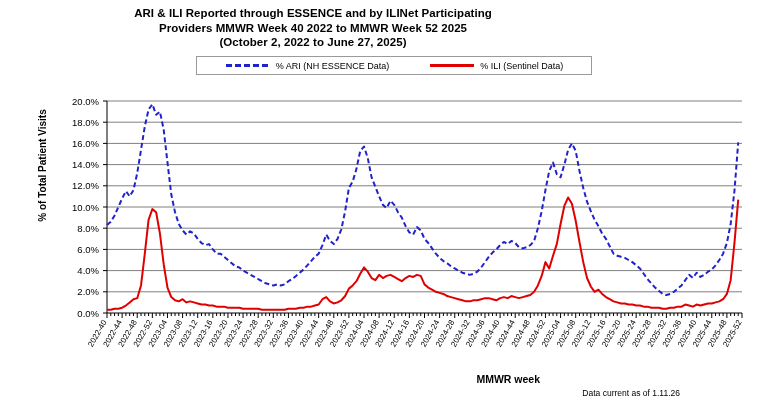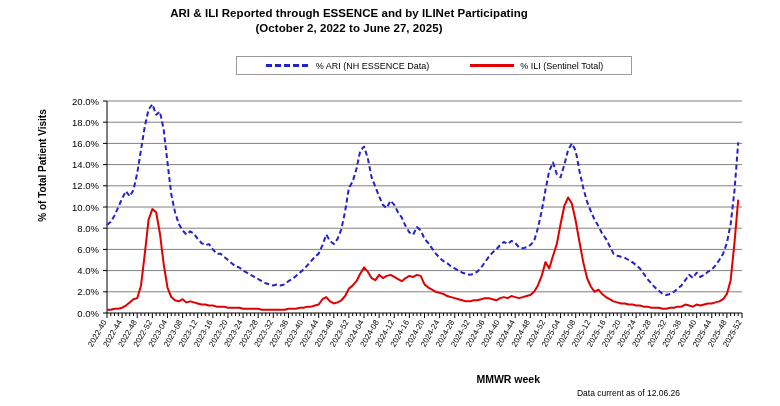--- a/index.html
+++ b/index.html
@@ -21,39 +21,37 @@
     top: 0;
     width: 780px;
     height: 406px;
   }
   .title-block {
     position: absolute;
     left: 0;
     top: 6px;
     width: 626px;
     text-align: center;
-    padding-left: 36px;
   }
   .title-line {
     font-size: 11.5px;
     font-weight: bold;
     line-height: 14.5px;
     letter-spacing: 0.05px;
     white-space: nowrap;
   }
   .legend-box {
     position: absolute;
     left: 196px;
     top: 56px;
     width: 396px;
     height: 19px;
     border: 1px solid #9a9a9a;
     background: #ffffff;
     box-sizing: border-box;
-    margin-left: 40px;
   }
   .legend-inner {
     display: flex;
     align-items: center;
     justify-content: center;
     height: 100%;
     gap: 40px;
   }
   .legend-entry {
     display: flex;
@@ -111,36 +109,37 @@
     fill: #000000;
   }
 </style>
 </head>
 <body>
 
 <div id="chart-root">
 
   <div class="title-block">
     <div class="title-line">ARI &amp; ILI Reported through ESSENCE and by ILINet Participating</div>
+    <div class="title-line">Providers MMWR Week 40 2022 to MMWR Week 52 2025</div>
     <div class="title-line">(October 2, 2022 to June 27, 2025)</div>
   </div>
 
   <div class="legend-box">
     <div class="legend-inner">
       <div class="legend-entry">
         <svg class="legend-swatch" width="46" height="9" viewBox="0 0 46 9">
           <line x1="1" y1="4.5" x2="45" y2="4.5" stroke="#2222cc" stroke-width="3" stroke-dasharray="6,3"></line>
         </svg>
         <span class="legend-label">% ARI (NH ESSENCE Data)</span>
       </div>
       <div class="legend-entry">
         <svg class="legend-swatch" width="46" height="9" viewBox="0 0 46 9">
           <line x1="1" y1="4.5" x2="45" y2="4.5" stroke="#e00000" stroke-width="3"></line>
         </svg>
-        <span class="legend-label">% ILI (Sentinel Total)</span>
+        <span class="legend-label">% ILI (Sentinel Data)</span>
       </div>
     </div>
   </div>
 
   <div class="y-axis-title">% of Total Patient Visits</div>
 
   <svg id="plot" width="780" height="380" viewBox="0 0 780 380" style="position:absolute;left:0;top:0;">
     <g id="gridlines">
         <line x1="107" x2="742" y1="291.8" y2="291.8" stroke="#808080" stroke-width="1"></line>
         <line x1="107" x2="742" y1="270.6" y2="270.6" stroke="#808080" stroke-width="1"></line>
@@ -395,15 +394,15 @@
         <text x="726.8809523809524" y="322" class="xtick-label" text-anchor="end" transform="rotate(-60 726.8809523809524 322)">2025-48</text>
         <text x="742" y="322" class="xtick-label" text-anchor="end" transform="rotate(-60 742 322)">2025-52</text>
       </g>
     <line id="axis-y" x1="107" y1="101" x2="107" y2="313" stroke="#000000" stroke-width="1"></line>
     <line id="axis-x" x1="107" y1="313" x2="742" y2="313" stroke="#000000" stroke-width="1"></line>
     <path id="series-ari" fill="none" stroke="#2222cc" stroke-width="2" stroke-dasharray="5,3" stroke-linejoin="round" stroke-linecap="butt" d="M107.00,225.02 L110.78,221.84 L114.56,215.48 L118.34,207.00 L122.12,198.52 L125.90,191.10 L129.68,196.40 L133.46,190.04 L137.24,173.08 L141.02,149.76 L144.80,126.44 L148.58,109.48 L152.36,104.18 L156.14,114.78 L159.92,111.60 L163.70,129.62 L167.48,162.48 L171.26,194.28 L175.04,212.30 L178.82,223.96 L182.60,230.32 L186.38,234.56 L190.15,231.38 L193.93,233.50 L197.71,238.80 L201.49,243.04 L205.27,245.16 L209.05,244.10 L212.83,249.40 L216.61,253.64 L220.39,253.64 L224.17,256.82 L227.95,260.00 L231.73,263.18 L235.51,266.36 L239.29,267.42 L243.07,270.60 L246.85,272.72 L250.63,274.84 L254.41,276.96 L258.19,279.08 L261.97,281.20 L265.75,283.32 L269.53,284.38 L273.31,285.44 L277.09,284.38 L280.87,285.44 L284.65,284.38 L288.43,281.20 L292.21,279.08 L295.99,275.90 L299.77,272.72 L303.55,269.54 L307.33,265.30 L311.11,261.06 L314.89,256.82 L318.67,253.64 L322.45,245.16 L326.23,234.56 L330.01,240.92 L333.79,244.10 L337.57,238.80 L341.35,229.26 L345.13,211.24 L348.90,187.92 L352.68,181.56 L356.46,168.84 L360.24,150.82 L364.02,146.58 L367.80,158.24 L371.58,177.32 L375.36,186.86 L379.14,196.40 L382.92,204.88 L386.70,208.06 L390.48,200.64 L394.26,204.88 L398.04,212.30 L401.82,217.60 L405.60,226.08 L409.38,232.44 L413.16,234.56 L416.94,227.14 L420.72,230.32 L424.50,238.80 L428.28,243.04 L432.06,248.34 L435.84,253.64 L439.62,257.88 L443.40,261.06 L447.18,263.18 L450.96,266.36 L454.74,268.48 L458.52,270.60 L462.30,272.72 L466.08,273.78 L469.86,274.84 L473.64,273.78 L477.42,271.66 L481.20,267.42 L484.98,262.12 L488.76,256.82 L492.54,252.58 L496.32,249.40 L500.10,245.16 L503.88,241.98 L507.65,244.10 L511.43,240.92 L515.21,243.04 L518.99,247.28 L522.77,248.34 L526.55,247.28 L530.33,245.16 L534.11,240.92 L537.89,228.20 L541.67,211.24 L545.45,190.04 L549.23,170.96 L553.01,162.48 L556.79,174.14 L560.57,177.32 L564.35,164.60 L568.13,149.76 L571.91,143.40 L575.69,150.82 L579.47,170.96 L583.25,187.92 L587.03,201.70 L590.81,211.24 L594.59,219.72 L598.37,226.08 L602.15,233.50 L605.93,238.80 L609.71,246.22 L613.49,253.64 L617.27,255.76 L621.05,256.82 L624.83,257.88 L628.61,260.00 L632.39,262.12 L636.17,265.30 L639.95,268.48 L643.73,273.78 L647.51,279.08 L651.29,283.32 L655.07,287.56 L658.85,290.74 L662.63,293.92 L666.40,294.98 L670.18,293.92 L673.96,291.80 L677.74,288.62 L681.52,285.44 L685.30,280.14 L689.08,274.84 L692.86,278.02 L696.64,272.72 L700.42,276.96 L704.20,274.84 L707.98,271.66 L711.76,269.54 L715.54,265.30 L719.32,260.00 L723.10,253.64 L726.88,243.04 L730.66,223.96 L734.44,191.10 L738.22,142.34"></path>
     <path id="series-ili" fill="none" stroke="#e00000" stroke-width="2" stroke-linejoin="round" stroke-linecap="butt" d="M107.00,309.82 L110.78,309.82 L114.56,308.76 L118.34,308.76 L122.12,307.70 L125.90,305.58 L129.68,302.40 L133.46,299.22 L137.24,298.16 L141.02,285.44 L144.80,253.64 L148.58,219.72 L152.36,209.12 L156.14,212.30 L159.92,233.50 L163.70,264.24 L167.48,287.56 L171.26,297.10 L175.04,300.28 L178.82,301.34 L182.60,299.22 L186.38,302.40 L190.15,301.34 L193.93,302.40 L197.71,303.46 L201.49,304.52 L205.27,304.52 L209.05,305.58 L212.83,305.58 L216.61,306.64 L220.39,306.64 L224.17,306.64 L227.95,307.70 L231.73,307.70 L235.51,307.70 L239.29,307.70 L243.07,308.76 L246.85,308.76 L250.63,308.76 L254.41,308.76 L258.19,308.76 L261.97,309.82 L265.75,309.82 L269.53,309.82 L273.31,309.82 L277.09,309.82 L280.87,309.82 L284.65,309.82 L288.43,308.76 L292.21,308.76 L295.99,308.76 L299.77,307.70 L303.55,307.70 L307.33,306.64 L311.11,306.64 L314.89,305.58 L318.67,304.52 L322.45,299.22 L326.23,297.10 L330.01,301.34 L333.79,303.46 L337.57,302.40 L341.35,300.28 L345.13,296.04 L348.90,288.62 L352.68,285.44 L356.46,281.20 L360.24,273.78 L364.02,267.42 L367.80,271.66 L371.58,278.02 L375.36,280.14 L379.14,274.84 L382.92,278.02 L386.70,275.90 L390.48,274.84 L394.26,276.96 L398.04,279.08 L401.82,281.20 L405.60,278.02 L409.38,275.90 L413.16,276.96 L416.94,274.84 L420.72,275.90 L424.50,284.38 L428.28,287.56 L432.06,289.68 L435.84,291.80 L439.62,292.86 L443.40,293.92 L447.18,296.04 L450.96,297.10 L454.74,298.16 L458.52,299.22 L462.30,300.28 L466.08,301.34 L469.86,301.34 L473.64,300.28 L477.42,300.28 L481.20,299.22 L484.98,298.16 L488.76,298.16 L492.54,299.22 L496.32,300.28 L500.10,298.16 L503.88,297.10 L507.65,298.16 L511.43,296.04 L515.21,297.10 L518.99,298.16 L522.77,297.10 L526.55,296.04 L530.33,294.98 L534.11,291.80 L537.89,285.44 L541.67,275.90 L545.45,262.12 L549.23,268.48 L553.01,255.76 L556.79,244.10 L560.57,223.96 L564.35,205.94 L568.13,197.46 L571.91,203.82 L575.69,220.78 L579.47,241.98 L583.25,262.12 L587.03,278.02 L590.81,286.50 L594.59,291.80 L598.37,289.68 L602.15,293.92 L605.93,297.10 L609.71,299.22 L613.49,301.34 L617.27,302.40 L621.05,303.46 L624.83,303.46 L628.61,304.52 L632.39,304.52 L636.17,305.58 L639.95,305.58 L643.73,306.64 L647.51,306.64 L651.29,307.70 L655.07,307.70 L658.85,307.70 L662.63,308.76 L666.40,308.76 L670.18,307.70 L673.96,307.70 L677.74,306.64 L681.52,306.64 L685.30,304.52 L689.08,305.58 L692.86,306.64 L696.64,304.52 L700.42,305.58 L704.20,304.52 L707.98,303.46 L711.76,303.46 L715.54,302.40 L719.32,301.34 L723.10,299.22 L726.88,293.92 L730.66,280.14 L734.44,243.04 L738.22,199.58"></path>
   </svg>
 
   <div class="x-axis-title">MMWR week</div>
-  <div class="footnote">Data current as of 12.06.26</div>
+  <div class="footnote">Data current as of 1.11.26</div>
 
 </div>
 
 </body></html>

